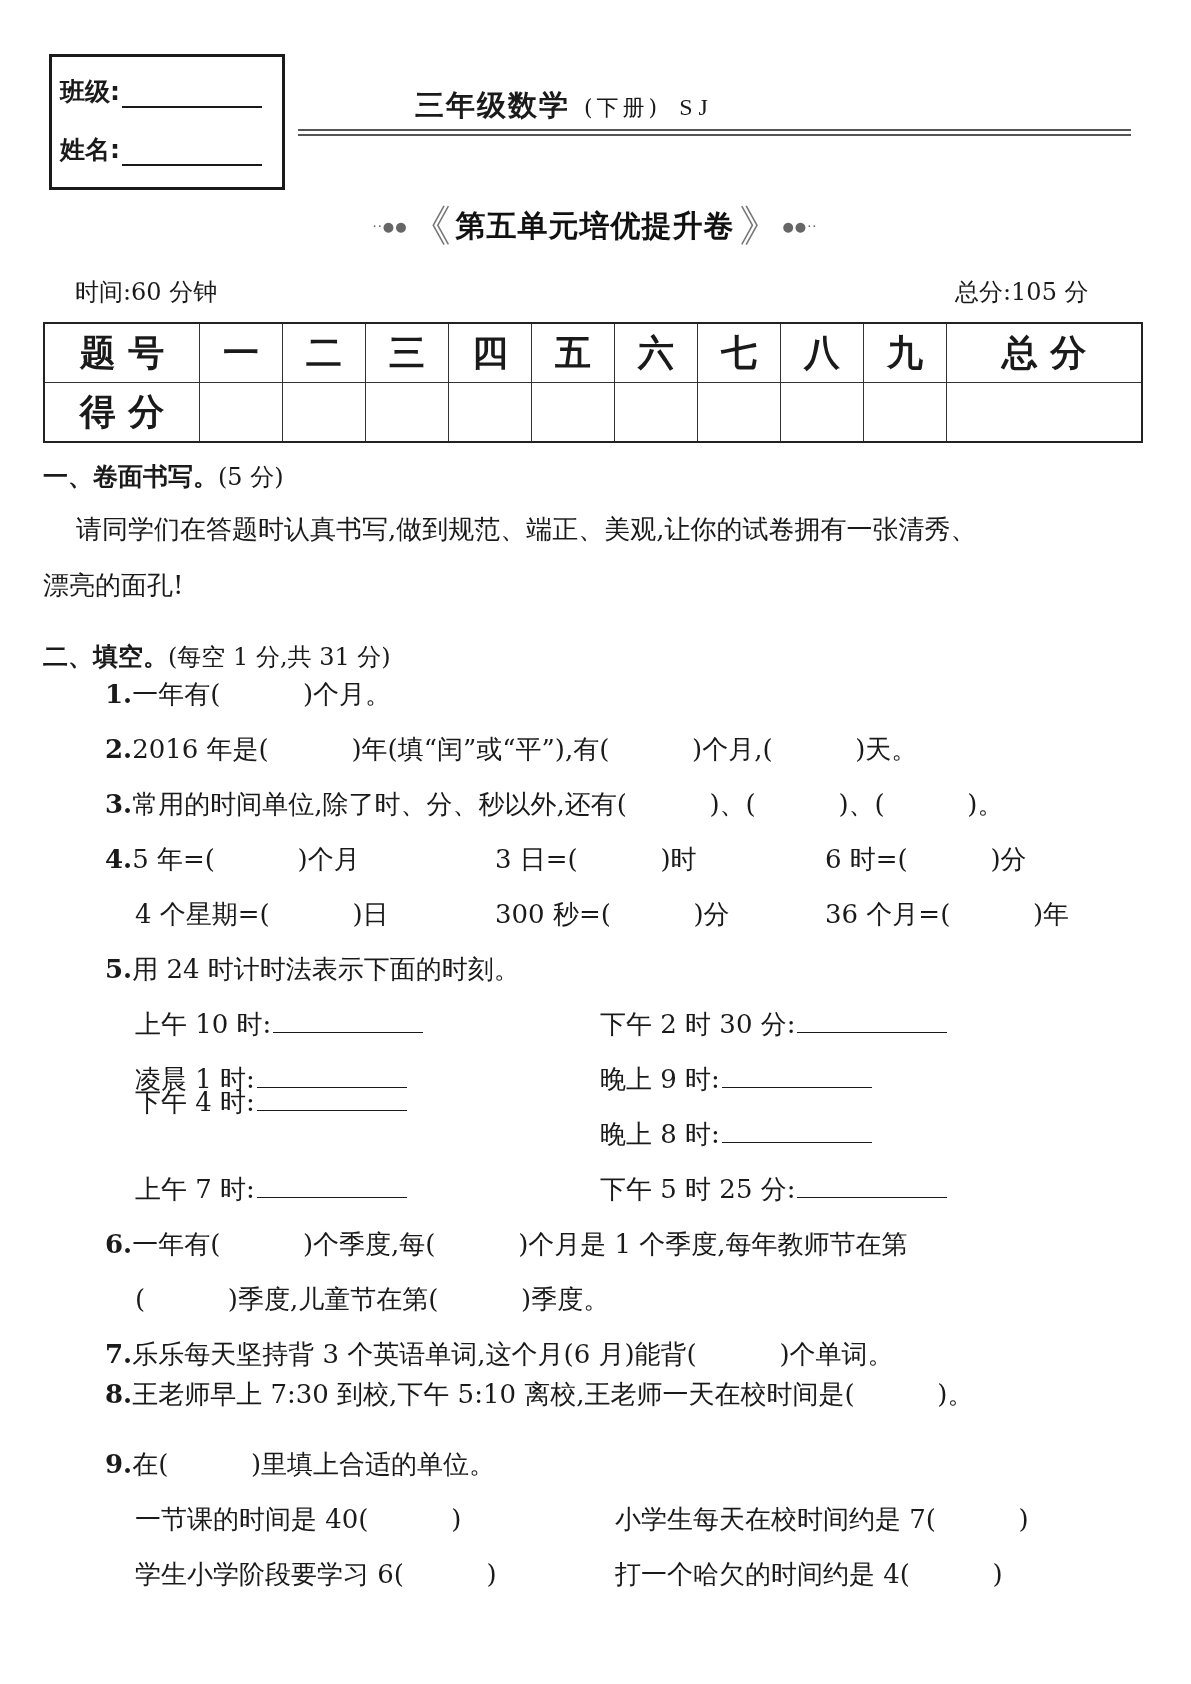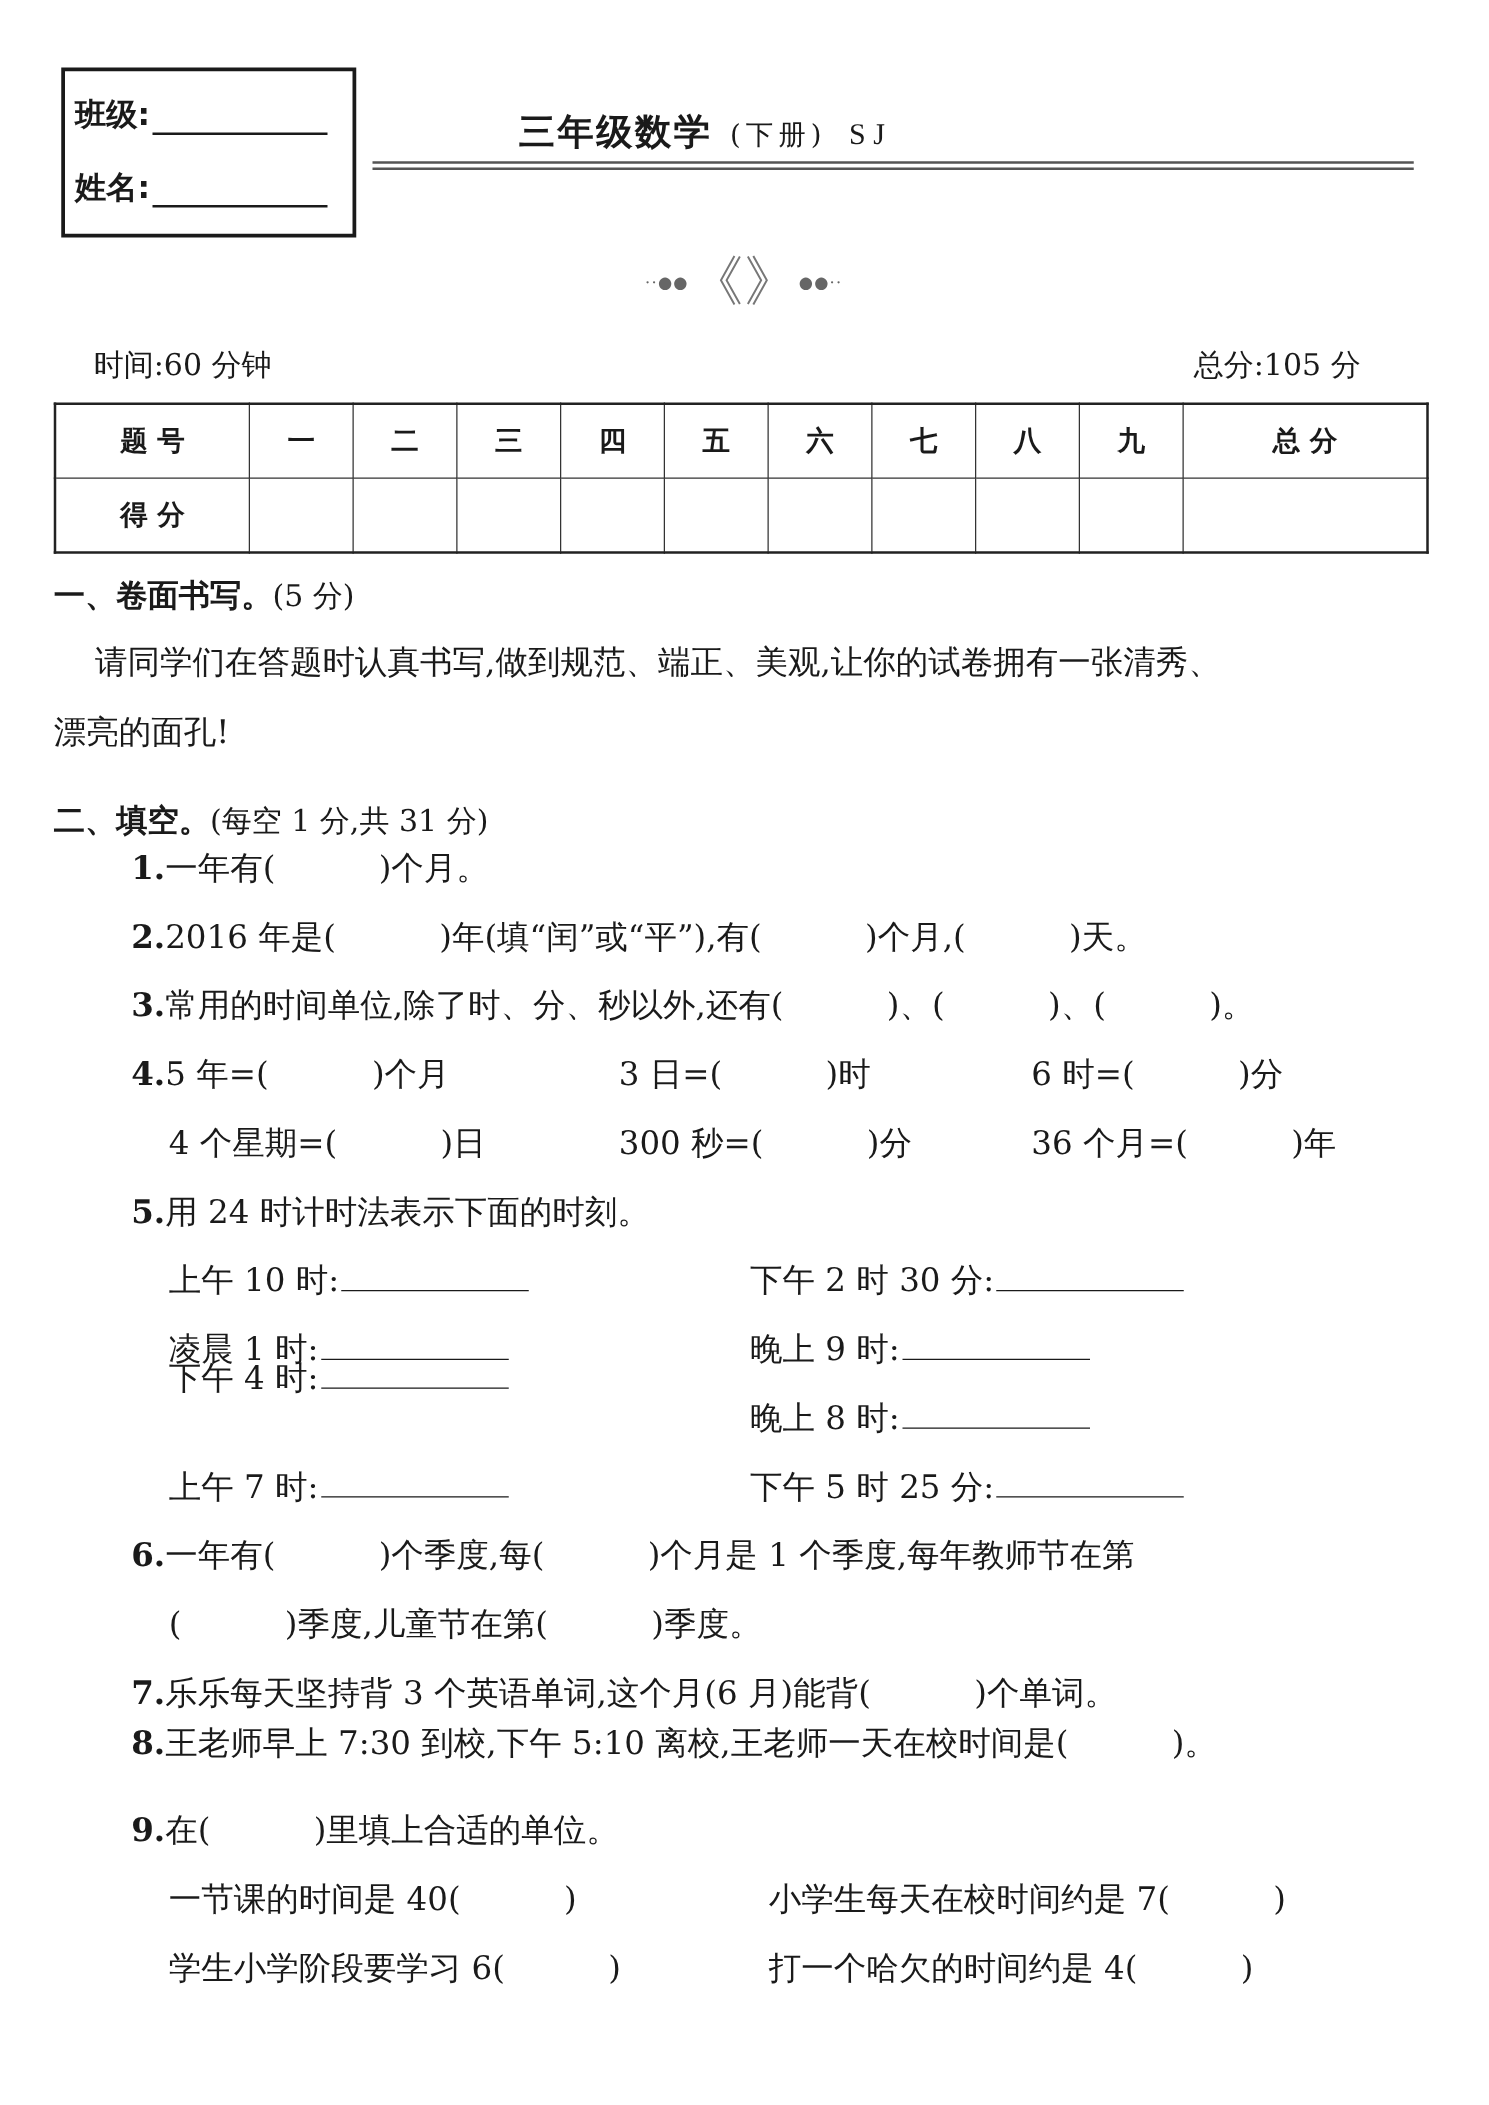--- a/index.html
+++ b/index.html
@@ -14,21 +14,21 @@
   .title .sub { font-family:"DejaVu Serif",serif; font-weight:normal; font-size:22px; margin-left:14px; letter-spacing:4px;margin-top:18px; }
   .title .code { font-family:"Liberation Serif",serif; font-weight:normal; font-size:24px; margin-left:18px; letter-spacing:6px; }
   .dbl { left:298px; top:129px; width:833px; height:3px; border-top:2px solid #555; border-bottom:2px solid #555; }
   .banner { left:350px; top:200px; width:490px; height:52px; display:flex; align-items:center; justify-content:center; }
   .banner .dots { color:#666; font-size:13px; letter-spacing:1px; }
   .banner .brk { font-size:44px; color:#777; font-family:"DejaVu Sans",sans-serif; line-height:1; }
   .banner .txt { font-family:"DejaVu Sans",sans-serif; font-weight:bold; font-size:30px; letter-spacing:1px; color:#111; margin:0 4px; }
   .meta { font-size:24px; top:276px; }
   
   table.score { position:absolute; left:43px; top:322px; width:1100px; border-collapse:collapse; border:2.5px solid #222; }
-  table.score td { border:1.5px solid #333; height:58px; text-align:center; font-family:"DejaVu Sans",sans-serif; font-weight:bold; font-size:22px; padding:0; }
+  table.score td { border:1.5px solid #333; height:58px; text-align:center; font-family:"DejaVu Sans",sans-serif; font-weight:bold; font-size:36px; padding:0; }
   .sec { left:43px; font-family:"DejaVu Sans",sans-serif; font-weight:bold; font-size:25px; }
   .sec .note { font-family:"DejaVu Serif",serif; font-weight:normal; font-size:24px; }
   .p { font-size:26px; white-space:pre; }
   .q { left:105px; font-size:26px; white-space:pre; }
   .q .n { font-family:"DejaVu Serif",serif; font-weight:bold; }
   .blank { display:inline-block; border-bottom:1.5px solid #1a1a1a; height:24px; vertical-align:baseline; width:150px; margin-left:2px; }
 </style>
 </head>
 <body>
 
@@ -42,20 +42,21 @@
 </div>
 
 <div class="abs title">
   <span>三年级数学</span><span class="sub">(下册)</span><span class="code">SJ</span>
 </div>
 <div class="abs dbl"></div>
 
 <div class="abs banner">
   <span class="dots">··●●</span>
   <span class="brk">《</span>
+  <span class="txt">第五单元培优提升卷</span>
   <span class="brk">》</span>
   <span class="dots">●●··</span>
 </div>
 
 <div class="abs meta" style="left:75px;">时间:60 分钟</div>
 <div class="abs meta" style="left:955px;">总分:105 分</div>
 
 <table class="score">
   <tbody>
       <tr>

